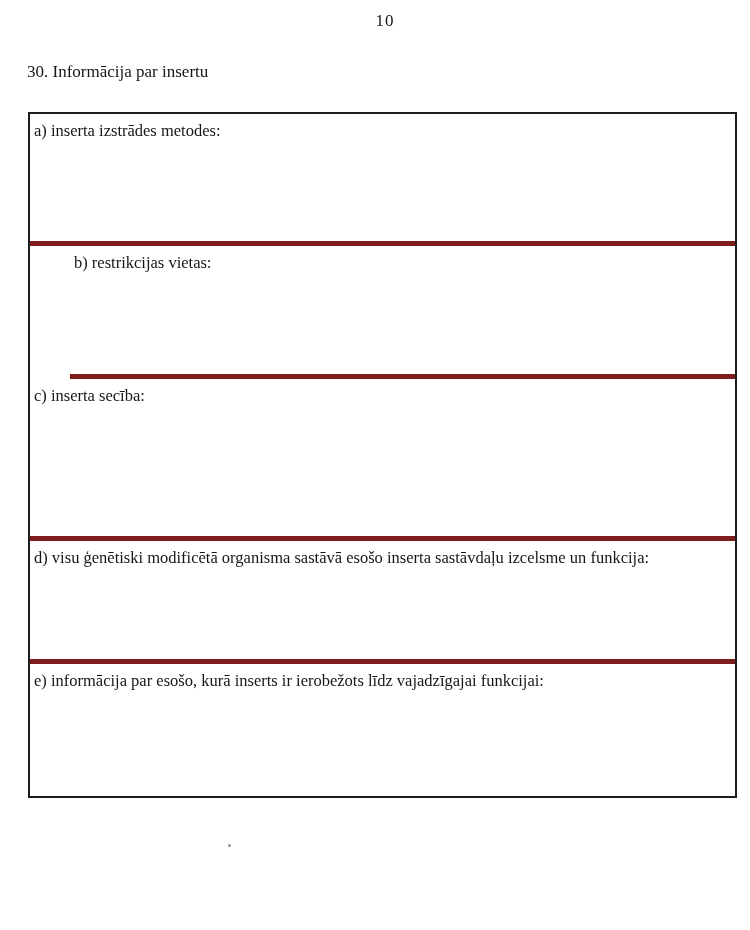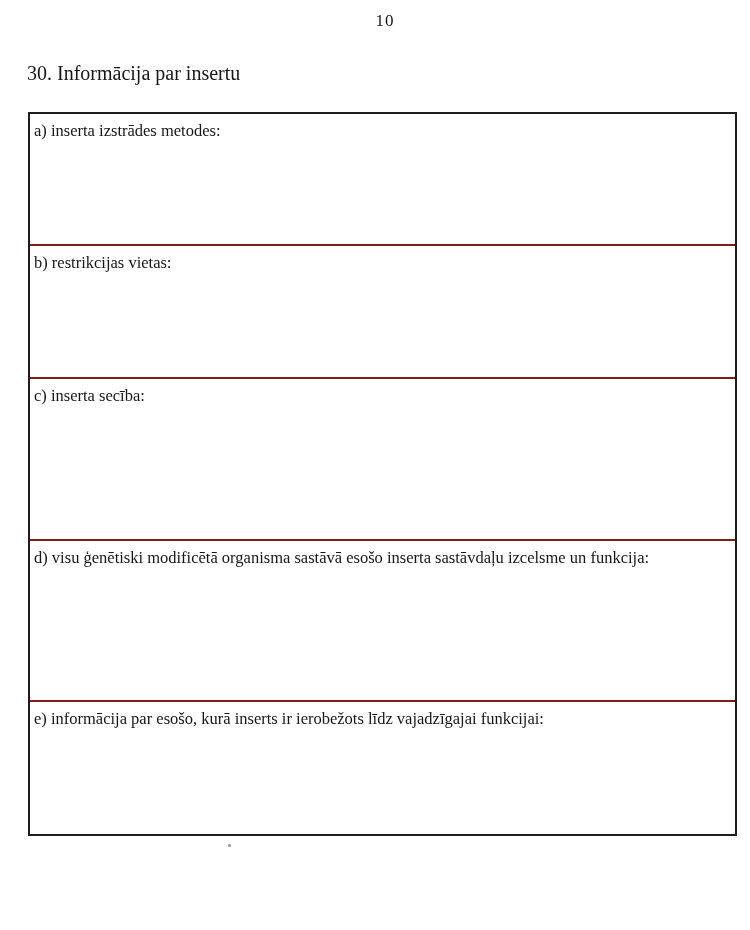--- a/index.html
+++ b/index.html
@@ -21,43 +21,43 @@
     left: 0;
     width: 770px;              
     text-align: center;
     font-size: 17px;
     letter-spacing: 1px;
   }
   .section-heading {
     position: absolute;
     top: 62px;
     left: 27px;
-    font-size: 20px;
+    font-size: 17px;
   }
   .form-table {
     position: absolute;
     left: 28px;
     top: 112px;
     width: 709px;
     border: 2px solid #1d1d1d;
     box-sizing: border-box;
     background: #ffffff;
   }
   .field-row {
     box-sizing: border-box;
-    border-bottom: 2px solid #7f1d1d;
+    border-bottom: 5px solid #7f1d1d;
     position: relative;
   }
   .field-row:last-child {
     border-bottom: none;
   }
   .row-a { height: 132px; }
-  .row-b { height: 133px; }
+  .row-b { height: 133px; margin-left: 40px; }
   .row-c { height: 162px; }
-  .row-d { height: 161px; }
+  .row-d { height: 123px; }
   .row-e { height: 132px; }
   .row-f { height: 135px; }
   .field-label {
     display: block;
     padding: 7px 3px 0 4px;
     font-size: 16.5px;
     line-height: 1.2;
     white-space: nowrap;
   }
   .scan-artifact-dot {

